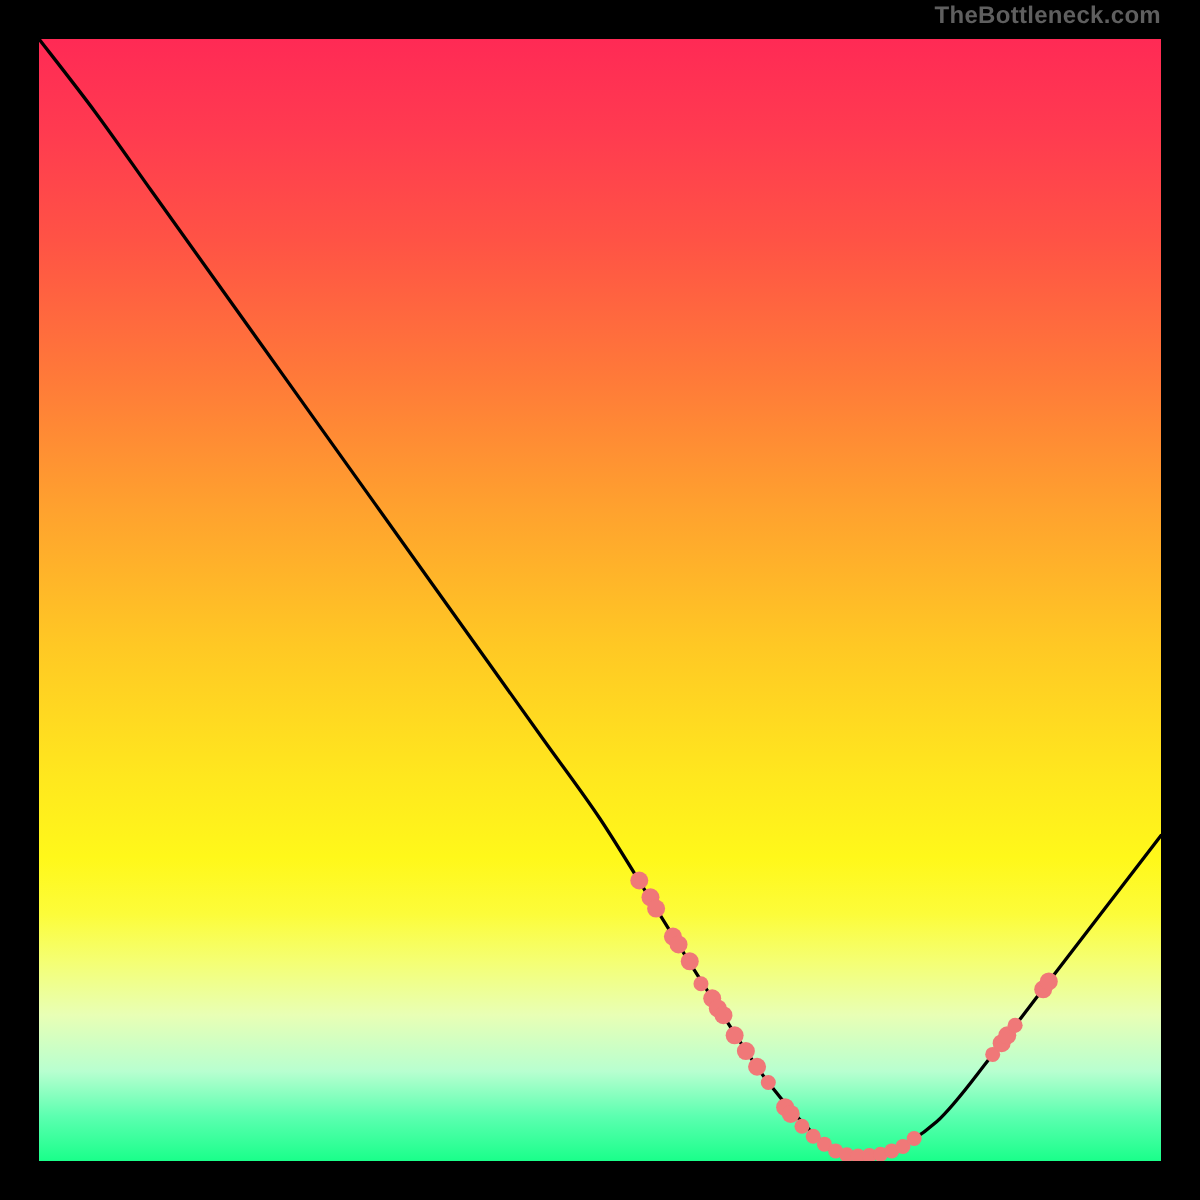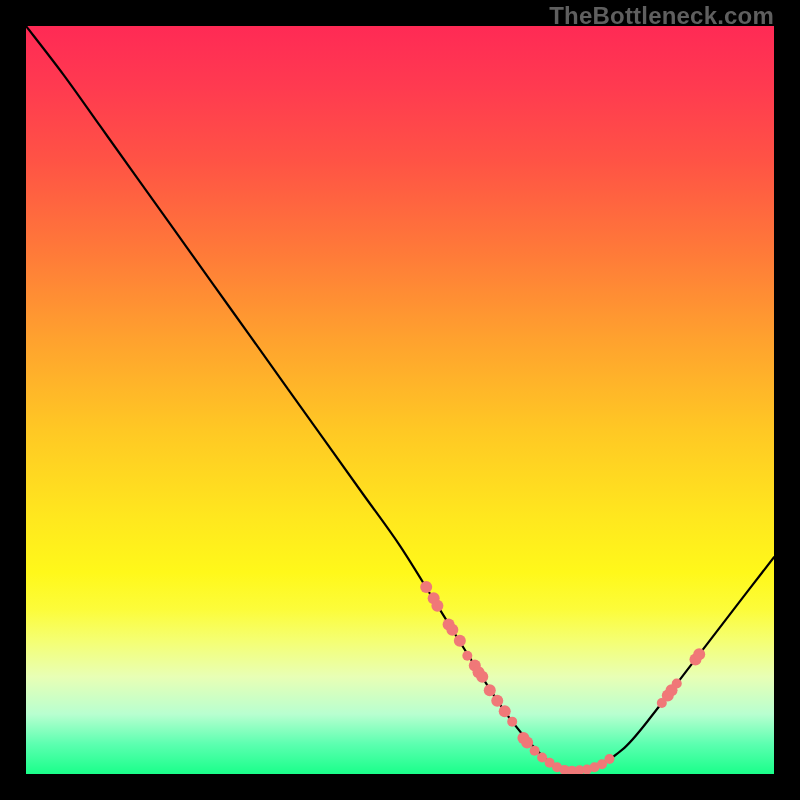--- a/index.html
+++ b/index.html
@@ -39,21 +39,21 @@
       #b8ffd0 92%,
       #5cffb0 96%,
       #1aff8a 100%
     );
   }
   .watermark {
     position: absolute;
     top: 2px;
     right: 26px;
     font-family: Arial, Helvetica, sans-serif;
-    font-size: 24px;
+    font-size: 16px;
     font-weight: 600;
     color: #5f5f5f;
     letter-spacing: 0.2px;
   }
   svg.curve {
     position: absolute;
     top: 0;
     left: 0;
     width: 100%;
     height: 100%;

